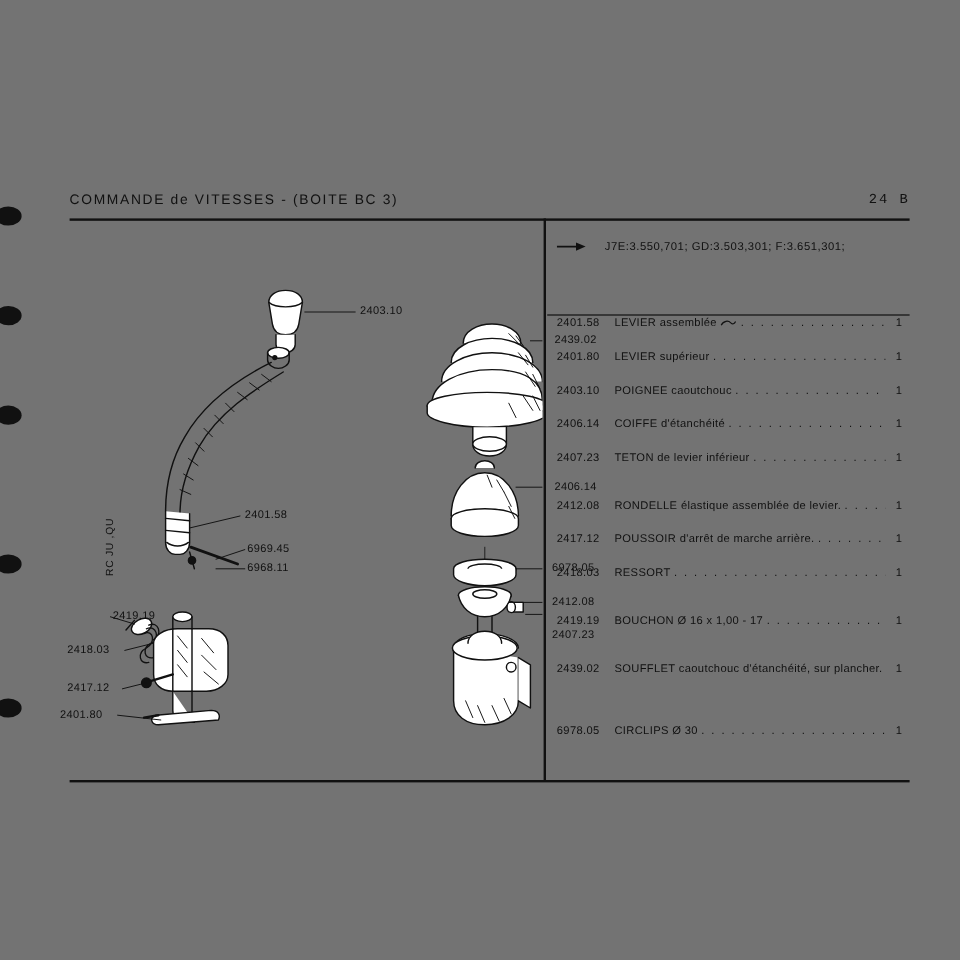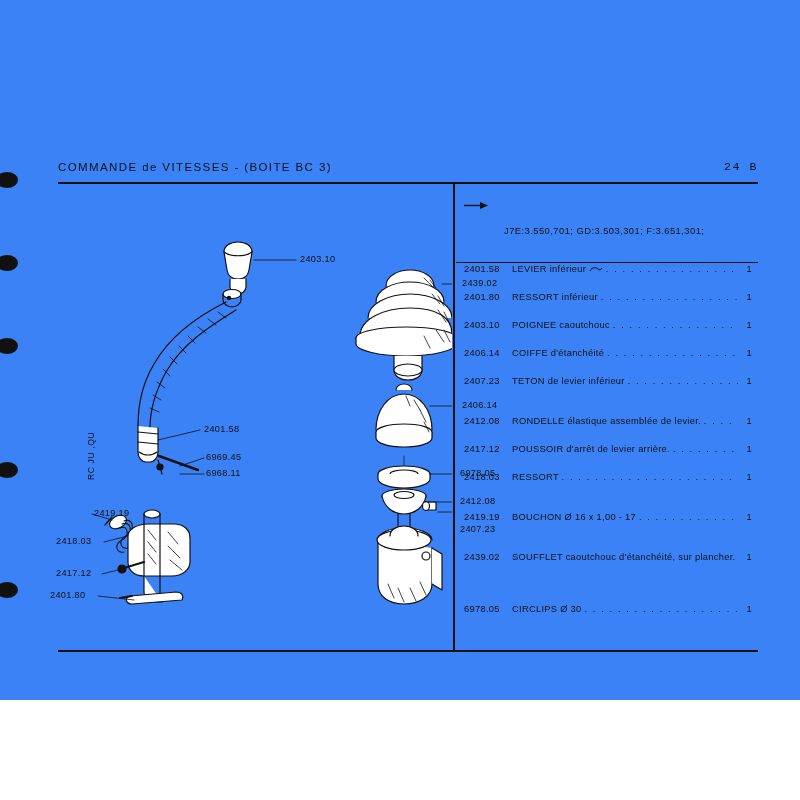--- a/index.html
+++ b/index.html
@@ -3,22 +3,22 @@
 <meta charset="utf-8">
 <style>
   html, body {
     margin: 0;
     padding: 0;
     background: #ffffff;
   }
   #page {
     position: relative;
     width: 800px;
-    height: 700px;
-    background: #3b82f6;
+    height: 800px;
+    background: #737373;
     font-family: "Liberation Sans", sans-serif;
     overflow: hidden;
   }
   
   .hole {
     position: absolute;
     width: 22px;
     height: 16px;
     background: #111;
     border-radius: 50%;
@@ -93,21 +93,21 @@
     color: #111;
     letter-spacing: 0.45px;
   }
   .applic .arrow {
     position: absolute;
     left: 8px;
     top: 17px;
     width: 26px;
     height: 9px;
   }
-  .applic .lines { margin-left: 40px; margin-top: 26px; }
+  .applic .lines { margin-left: 40px; }
   .applic-sep {
     position: absolute;
     left: 0;
     top: 78px;
     width: 302px;
     height: 1.2px;
     background: #111;
   }
   .parts-list {
     position: absolute;
@@ -370,31 +370,31 @@
         <div class="lines">
           <div>J7E:3.550,701;  GD:3.503,301;  F:3.651,301;</div>
         </div>
       </div>
       <div class="applic-sep"></div>
 
       <div class="parts-list">
 
         <div class="part-row">
           <span class="part-ref">2401.58</span>
-          <span class="part-desc"><span>LEVIER inférieur</span>
+          <span class="part-desc"><span>LEVIER assemblée</span>
             <svg width="14" height="7" viewBox="0 0 14 7" style="vertical-align:middle">
                 <path d="M1 5 C3 1 7 1 9 3 C10.5 4.5 12 4 13 2" stroke="#111" stroke-width="1" fill="none"></path>
               </svg>
             <span class="dots">. . . . . . . . . . . . . . . . . . . . .</span></span>
           <span class="part-qty">1</span>
         </div>
 
         <div class="part-row">
           <span class="part-ref">2401.80</span>
-          <span class="part-desc"><span>RESSORT inférieur</span> <span class="dots">. . . . . . . . . . . . . . . . . . . . . . . . . . .</span></span>
+          <span class="part-desc"><span>LEVIER supérieur</span> <span class="dots">. . . . . . . . . . . . . . . . . . . . . . . . . . .</span></span>
           <span class="part-qty">1</span>
         </div>
 
         <div class="part-row">
           <span class="part-ref">2403.10</span>
           <span class="part-desc"><span>POIGNEE caoutchouc</span> <span class="dots">. . . . . . . . . . . . . . . . . . . . . . .</span></span>
           <span class="part-qty">1</span>
         </div>
 
         <div class="part-row">
@@ -412,21 +412,21 @@
         <div class="spacer-8"></div>
 
         <div class="part-row">
           <span class="part-ref">2412.08</span>
           <span class="part-desc"><span>RONDELLE élastique assemblée de levier.</span> <span class="dots">. . . . . . . .</span></span>
           <span class="part-qty">1</span>
         </div>
 
         <div class="part-row">
           <span class="part-ref">2417.12</span>
-          <span class="part-desc"><span>POUSSOIR d'arrêt de levier arrière.</span> <span class="dots">. . . . . . . . . . . . .</span></span>
+          <span class="part-desc"><span>POUSSOIR d'arrêt de marche arrière.</span> <span class="dots">. . . . . . . . . . . . .</span></span>
           <span class="part-qty">1</span>
         </div>
 
         <div class="part-row">
           <span class="part-ref">2418.03</span>
           <span class="part-desc"><span>RESSORT</span> <span class="dots">. . . . . . . . . . . . . . . . . . . . . . . . . . . . . . . .</span></span>
           <span class="part-qty">1</span>
         </div>
 
         <div class="spacer-8"></div>

